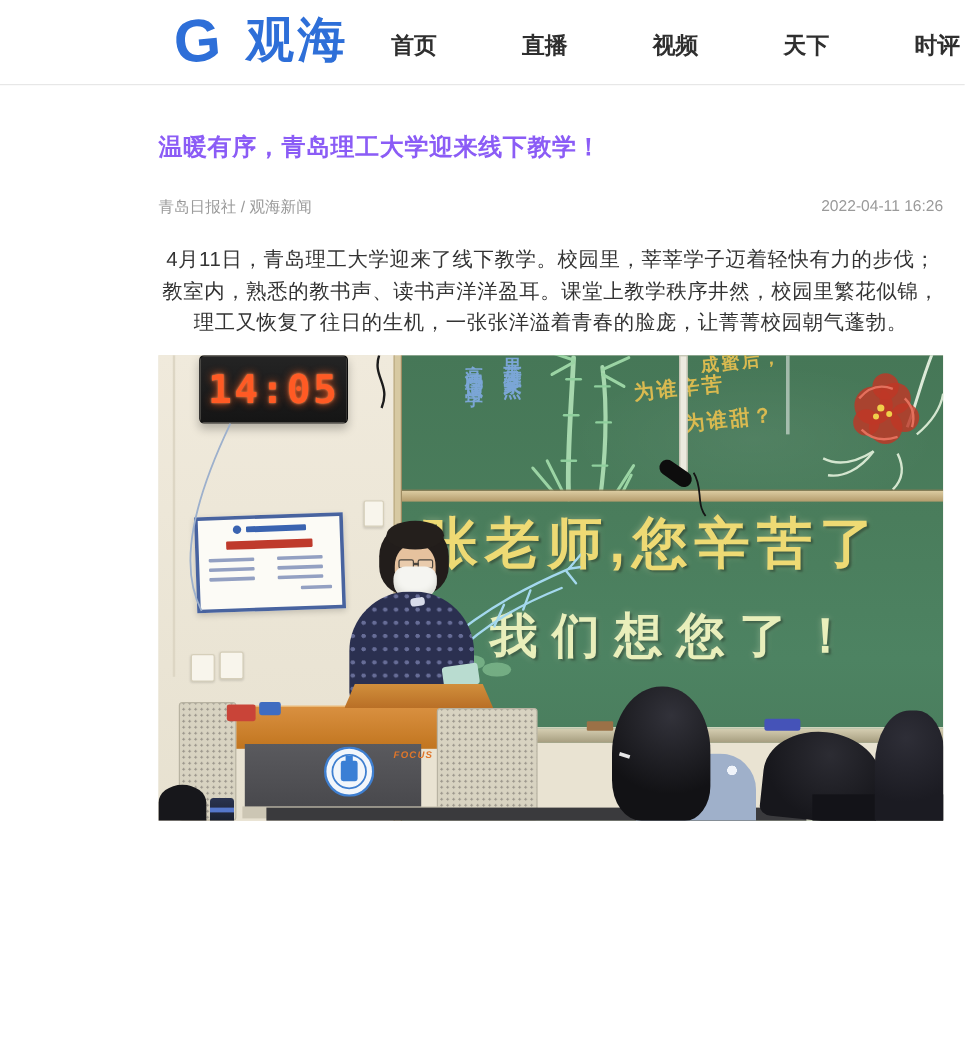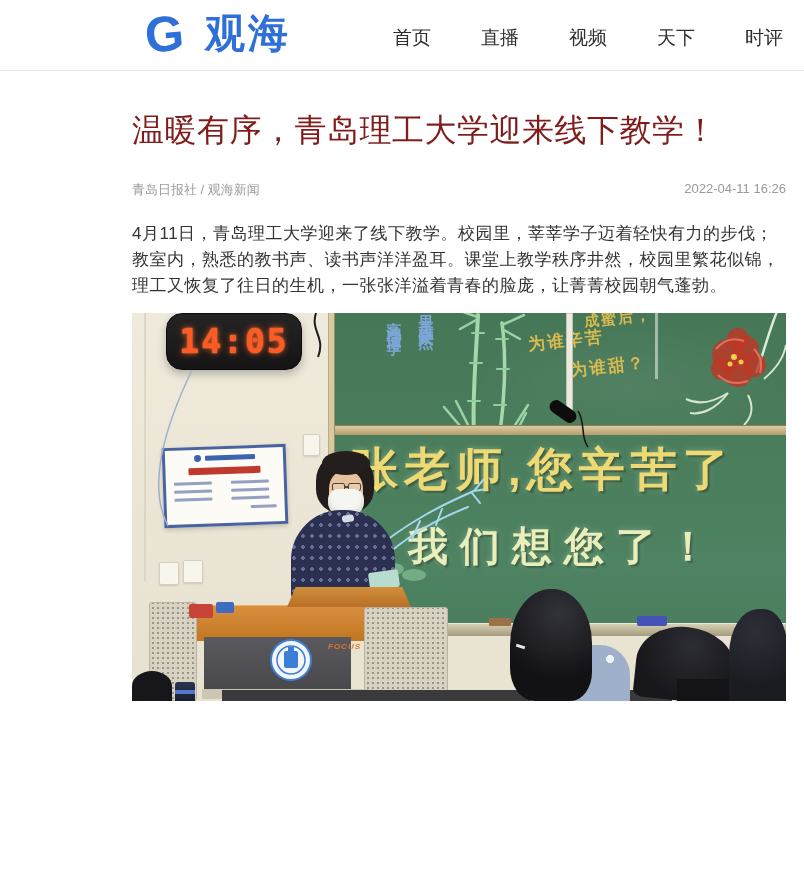--- a/index.html
+++ b/index.html
@@ -8,28 +8,28 @@
     width:804px; height:878px; overflow:hidden; background:#fff;
     font-family:"Liberation Sans","DejaVu Sans",sans-serif; color:#333;
   }
   .abs { position:absolute; }
 
   
   header { position:relative; height:71px; background:#fff; border-bottom:1px solid #e7e7e7; }
   .logo { position:absolute; left:145px; top:6px; display:flex; align-items:center; cursor:pointer; }
   .logo-g { font-size:50px; font-weight:900; color:#2e6fd8; line-height:1; transform:rotate(-5deg); }
   .logo-text { font-size:40px; font-weight:900; color:#2e6fd8; margin-left:21px; letter-spacing:3px; }
-  nav { position:absolute; right:21px; top:25px; display:flex; gap:50px; }
+  nav { position:absolute; right:4px; top:25px; display:flex; gap:71px;font-weight:bold; }
   .nav-item { font-size:19px; color:#2f2f2f; text-decoration:none; cursor:pointer; }
 
   
   main { width:654px; margin-left:132px; }
-  h1 { margin:38px 0 0; font-size:32px; font-weight:400; color:#7f1d1d; letter-spacing:.5px; }
+  h1 { margin:38px 0 0; font-size:20px; font-weight:700; color:#8b5cf6; letter-spacing:.5px; }
   .meta { display:flex; justify-content:space-between; margin-top:28px; font-size:13px; color:#9a9a9a; }
-  p.body { font-size:17px; line-height:26px; margin:22px 0 0; letter-spacing:.5px; color:#333; }
+  p.body { font-size:17px; line-height:26px; margin:22px 0 0; letter-spacing:.5px; color:#333;text-align:center; }
 
   
   figure.photo { position:relative; width:654px; height:388px; margin:14px 0 0; padding:0; overflow:hidden; background:#eae4d4; }
 
   .wall { left:0; top:0; width:196px; height:388px; background:linear-gradient(180deg,#f0eadc,#e7e1d0); }
   .wall-line { left:12px; top:0; width:2px; height:268px; background:#ddd6c4; }
   .board { left:203px; top:0; width:451px; height:388px;
     background:
       radial-gradient(ellipse 220px 90px at 65% 18%, rgba(255,255,255,.05), transparent 70%),
       linear-gradient(180deg,#467757 0%,#4a7d5c 35%,#4d8362 65%,#48795a 100%); }
@@ -47,22 +47,22 @@
   .chalk-poem { font-weight:bold; color:#d9ba50; transform:rotate(-6deg); letter-spacing:2px; white-space:nowrap; }
   .poem1 { left:452px; top:-4px; font-size:15px; }
   .poem2 { left:396px; top:16px; font-size:17px; }
   .poem3 { left:438px; top:42px; font-size:17px; }
   .chalk-msg1 { left:220px; top:126px; font-size:46px; font-weight:bold; letter-spacing:6px; color:#eeda74; white-space:nowrap;
     text-shadow:2px 2px 2px rgba(30,50,35,.55), 0 0 6px rgba(255,250,200,.35); }
   .chalk-msg2 { left:276px; top:206px; font-size:40px; font-weight:bold; letter-spacing:12px; color:#e9efbb; white-space:nowrap;
     text-shadow:2px 2px 2px rgba(30,50,35,.5), 0 0 6px rgba(255,255,220,.3); }
 
   
-  .clock { left:34px; top:0; width:136px; height:57px; background:linear-gradient(#242424,#151515); border:1px solid #0b0b0b;
-    border-radius:16px; box-shadow:0 4px 8px rgba(0,0,0,.25); display:flex; align-items:center; justify-content:center; }
+  .clock { left:34px; top:0; width:124px; height:57px; background:linear-gradient(#242424,#151515); border:1px solid #0b0b0b;
+    border-radius:4px; box-shadow:0 4px 8px rgba(0,0,0,.25); display:flex; align-items:center; justify-content:center; }
   .clock-digits { font-family:"DejaVu Sans Mono",monospace; font-weight:bold; font-size:33px; color:#ff5a24; letter-spacing:2px;
     text-shadow:0 0 7px rgba(255,90,30,.9), 0 0 2px #ffb37a; }
 
   
   .poster { left:31px; top:133px; width:124px; height:80px; background:#fcfbf6; border:3px solid #48639f; transform:rotate(-2deg);
     box-shadow:0 2px 5px rgba(0,0,0,.18); padding:5px 8px 0; }
   .p-head { display:flex; align-items:center; justify-content:center; gap:4px; }
   .p-logo-dot { width:7px; height:7px; border-radius:50%; background:#3a63b0; }
   .p-head-bar { width:50px; height:5px; background:#3a63b0; border-radius:1px; }
   .p-title-bar { width:72px; height:7px; background:#bf3a2c; border-radius:1px; margin:6px auto 7px; }

